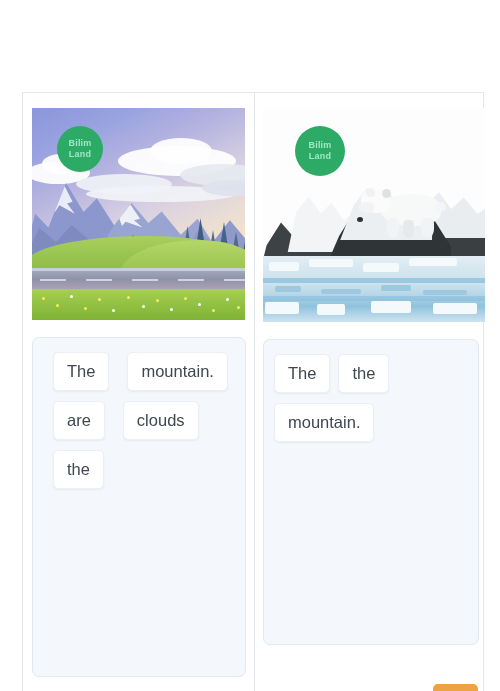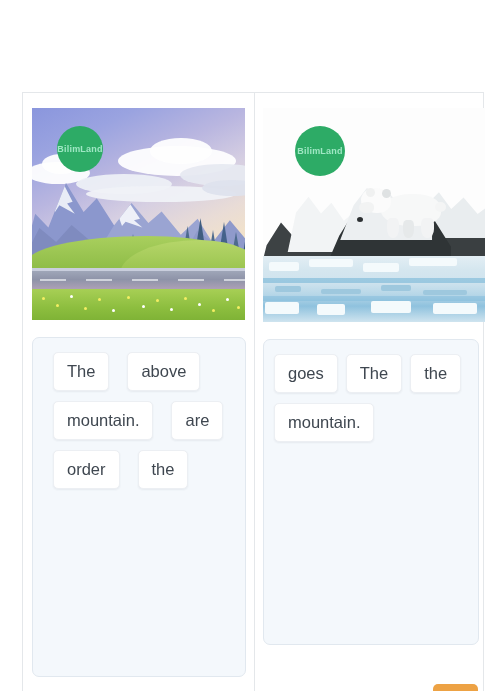--- a/index.html
+++ b/index.html
@@ -281,20 +281,21 @@
   .ice-band {
     position: absolute; left: 0; right: 0; height: 5px; background: #6fb2d6; opacity: .55;
   }
 
   
   .logo-badge {
     position: absolute;
     border-radius: 50%;
     background: #2dab66;
     display: flex;
+    flex-direction: column;
     align-items: center;
     justify-content: center;
     color: #9fe7c4;
     font-size: 9px;
     font-weight: bold;
     line-height: 11px;
     letter-spacing: .2px;
     text-align: center;
   }
   .column.left .logo-badge  { left: 25px; top: 18px; width: 46px; height: 46px; }
@@ -431,24 +432,23 @@
         </div>
 
         <div class="logo-badge">
           <span>Bilim</span>
           <span>Land</span>
         </div>
       </div>
 
       <div class="dropzone">
         <div class="word-chip">The</div>
-        <div class="word-chip">above</div>
         <div class="word-chip">mountain.</div>
         <div class="word-chip">are</div>
-        <div class="word-chip">order</div>
+        <div class="word-chip">clouds</div>
         <div class="word-chip">the</div>
       </div>
     </div>
 
     <div class="column right">
 
       <div class="illustration">
         <div class="scene">
           <div class="sky-2"></div>
 
@@ -492,21 +492,20 @@
           </div>
         </div>
 
         <div class="logo-badge">
           <span>Bilim</span>
           <span>Land</span>
         </div>
       </div>
 
       <div class="dropzone">
-        <div class="word-chip">goes</div>
         <div class="word-chip">The</div>
         <div class="word-chip">the</div>
         <div class="word-chip">mountain.</div>
       </div>
     </div>
   </div>
 
   <button class="check-button"></button>
 
 </div>

